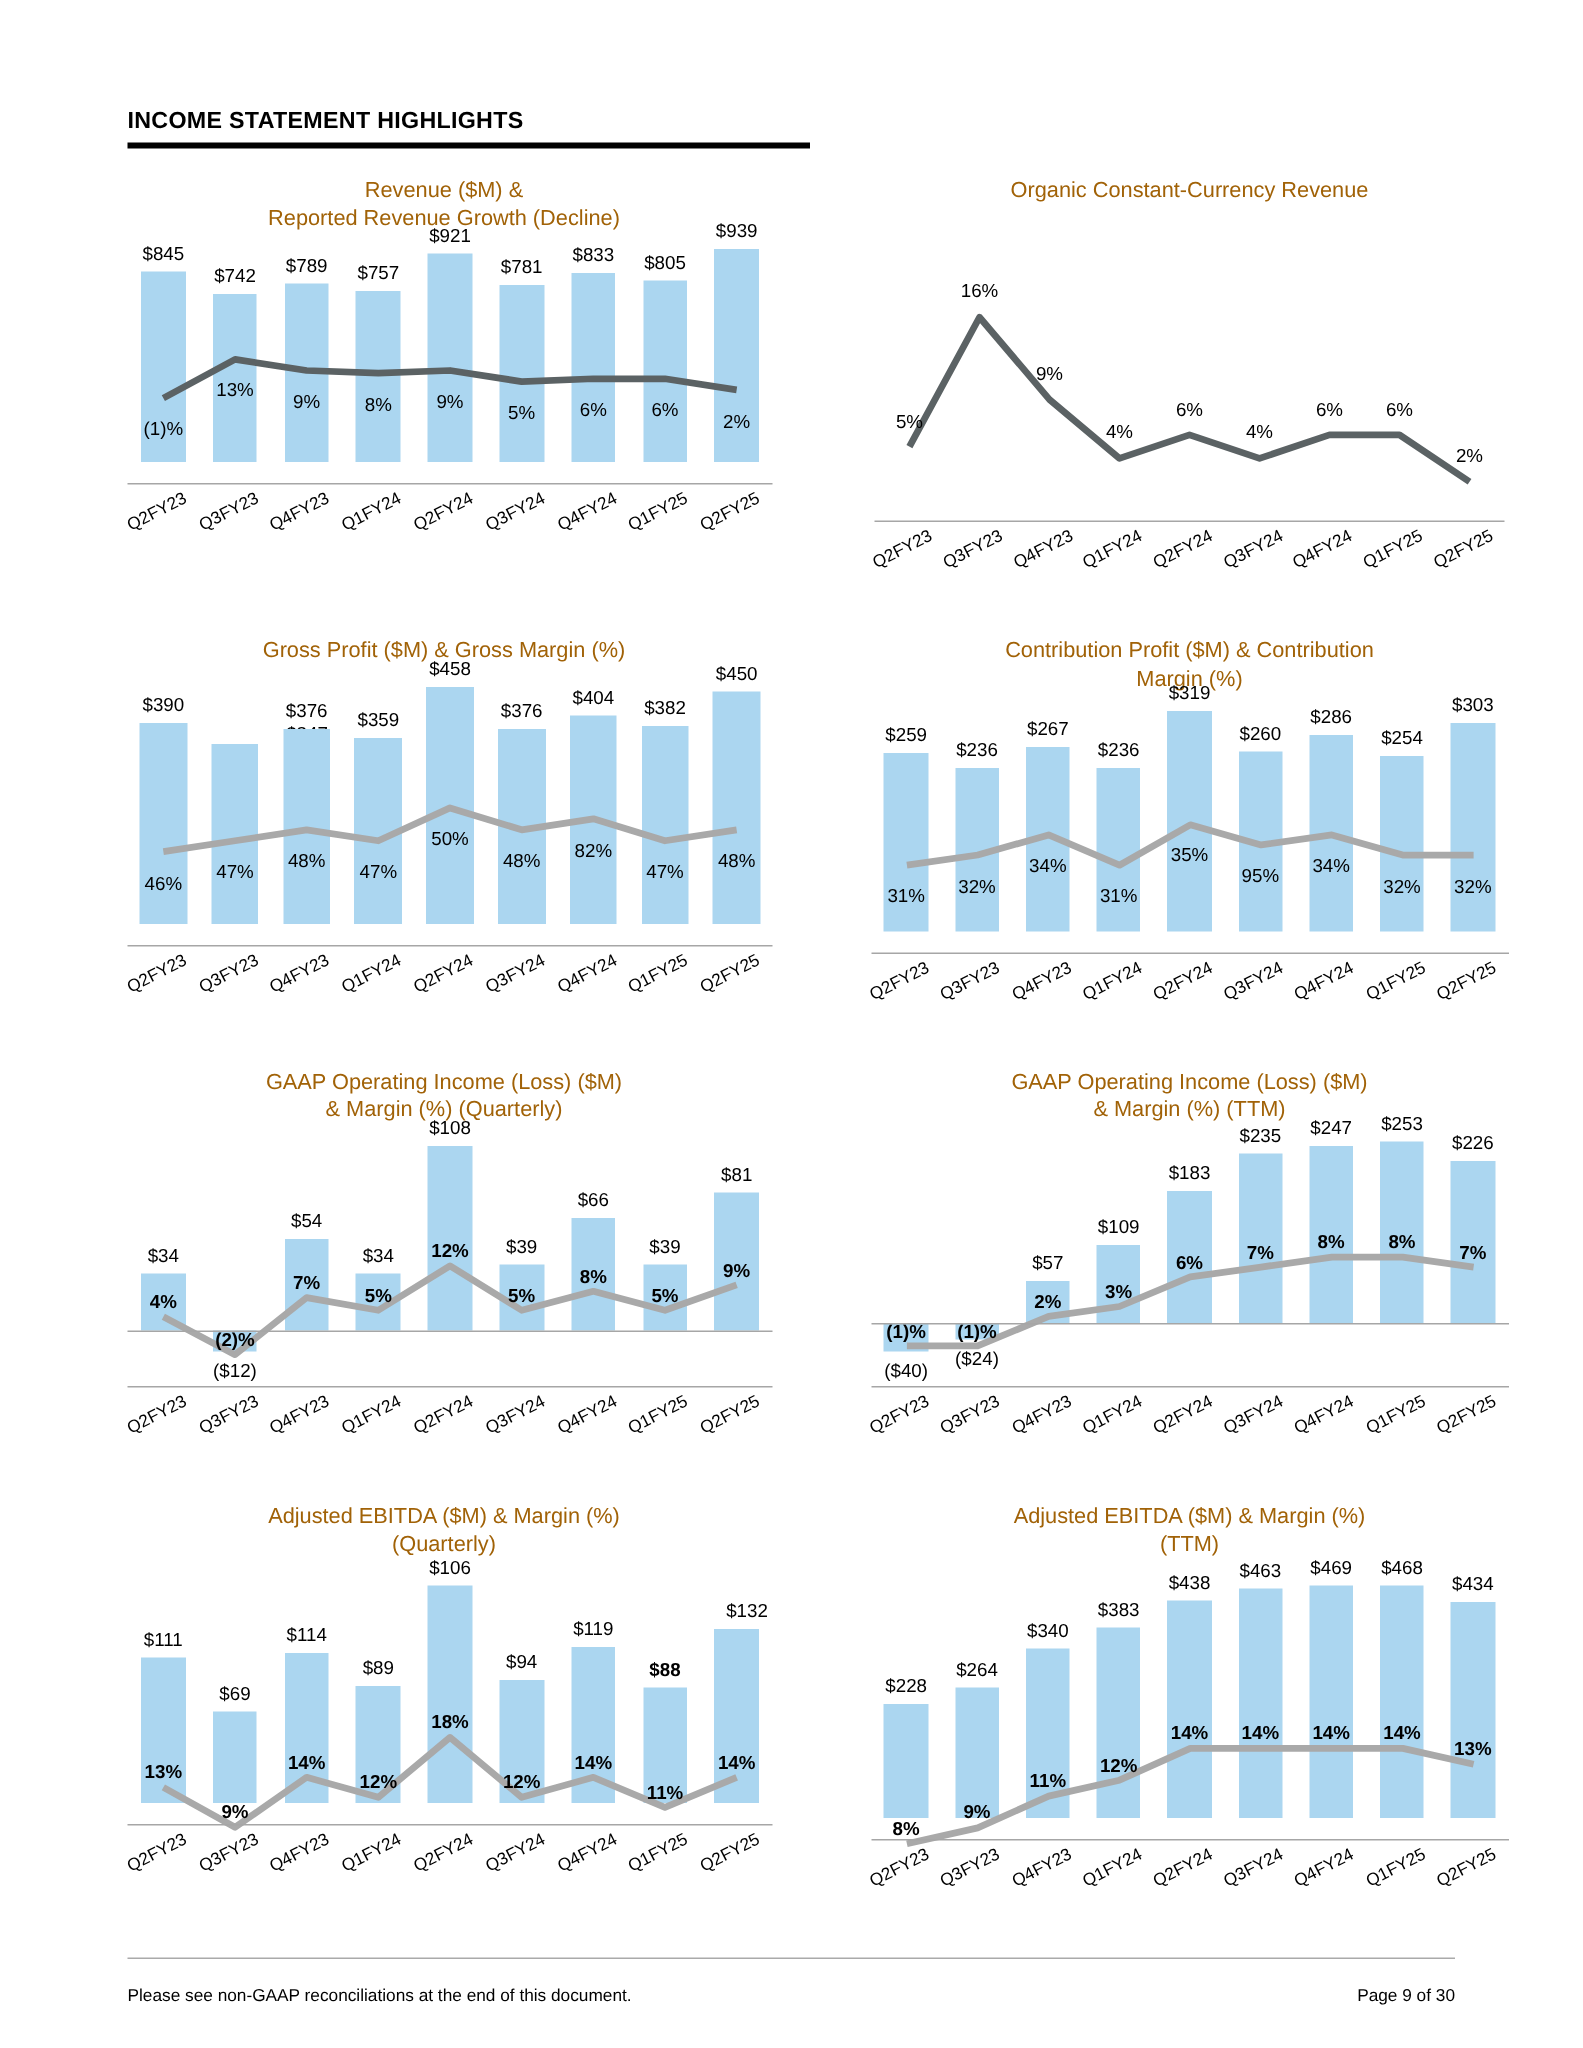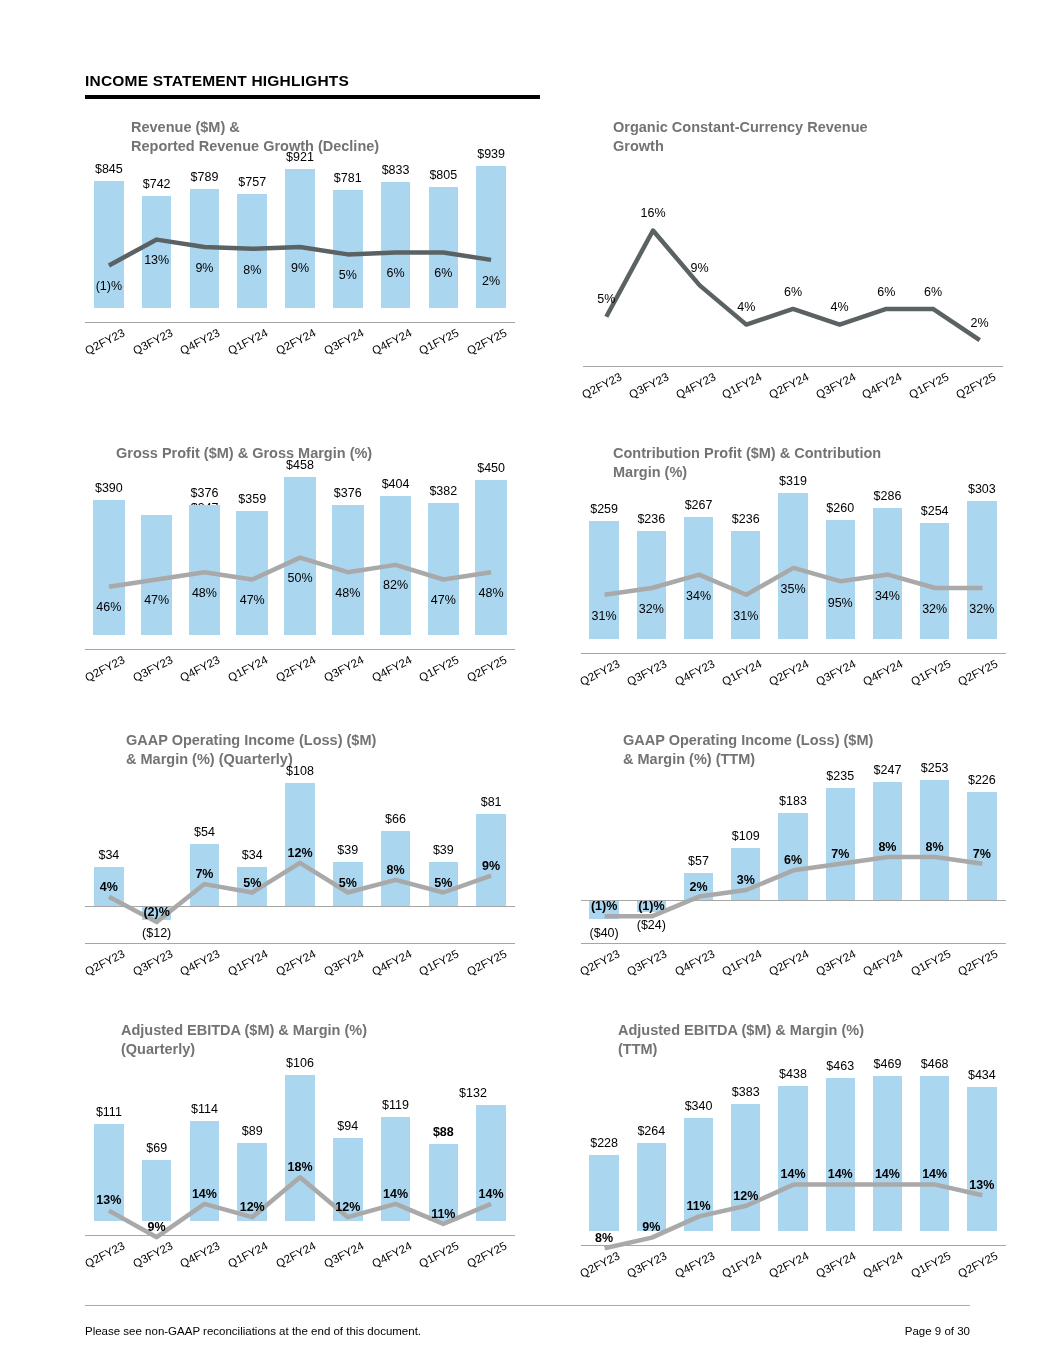--- a/index.html
+++ b/index.html
@@ -20,22 +20,22 @@
   .hdr-rule { margin-top:5px; height:4px; background:#000; width:455px; }
 
   
   .grid { position:absolute; left:0; top:110px; width:1055px; }
   .row { display:flex; width:1055px; }
   .cell { width:527px; position:relative; }
   .cell.left { padding-left:85px; padding-right:20px; }
   .cell.right { padding-left:35px; padding-right:30px; }
 
   .chart-title {
-    text-align:left; font-size:14.5px; font-weight:bold; line-height:1.3;
-    color:#737373; margin:0 auto; padding-top:8px;
+    text-align:center; font-size:14.5px; font-weight:normal; line-height:1.3;
+    color:#a16207; margin:0 auto; padding-top:8px;
   }
 
   
   .plot { position:relative; margin-top:6px; }
   .bar {
     position:absolute; background:#ABD6F0;
   }
   .vallabel {
     position:absolute; font-size:12.5px; color:#000; text-align:center;
     white-space:nowrap; transform:translateX(-50%);
@@ -122,21 +122,20 @@
             <div class="xtick" style="left: 189px; top: 12px;">Q2FY24</div>
             <div class="xtick" style="left: 236.778px; top: 12px;">Q3FY24</div>
             <div class="xtick" style="left: 284.556px; top: 12px;">Q4FY24</div>
             <div class="xtick" style="left: 332.333px; top: 12px;">Q1FY25</div>
             <div class="xtick" style="left: 380.111px; top: 12px;">Q2FY25</div>
           </div>
         </div>
         <div class="cell right">
           <div class="chart-title" style="max-width: 360px;">
             <div>Organic Constant-Currency Revenue</div>
-            <div>Growth</div>
           </div>
           <div class="plot" style="height: 222px; width: 420px; margin: 0px auto;">
             <svg class="lineSvg" width="420" height="222">
               <path d="M23.3 160.7 L70.0 74.5 L116.7 129.4 L163.3 168.6 L210.0 152.9 L256.7 168.6 L303.3 152.9 L350.0 152.9 L396.7 184.2" fill="none" stroke="#5B6264" stroke-width="4.5" stroke-linejoin="round" stroke-linecap="butt"></path>
             </svg>
             <div class="pctlabel" style="left: 23.3333px; top: 136.72px;">5%</div>
             <div class="pctlabel" style="left: 70px; top: 50.48px;">16%</div>
             <div class="pctlabel" style="left: 116.667px; top: 105.36px;">9%</div>
             <div class="pctlabel" style="left: 163.333px; top: 144.56px;">4%</div>
             <div class="pctlabel" style="left: 210px; top: 128.88px;">6%</div>
@@ -381,21 +380,21 @@
             <div class="vallabel" style="left: 167.222px; top: 65.0649px;">$89</div>
             <div class="bar" style="left: 200.189px; top: 16.6378px; width: 29.6222px; height: 145.362px; background: rgb(171, 214, 240);"></div>
             <div class="vallabel" style="left: 215px; top: -2.36216px;">$106</div>
             <div class="bar" style="left: 247.967px; top: 79.6865px; width: 29.6222px; height: 82.3135px; background: rgb(171, 214, 240);"></div>
             <div class="vallabel" style="left: 262.778px; top: 60.6865px;">$94</div>
             <div class="bar" style="left: 295.744px; top: 57.7946px; width: 29.6222px; height: 104.205px; background: rgb(171, 214, 240);"></div>
             <div class="vallabel" style="left: 310.556px; top: 38.7946px;">$119</div>
             <div class="bar" style="left: 343.522px; top: 84.9405px; width: 29.6222px; height: 77.0595px; background: rgb(171, 214, 240);"></div>
             <div class="vallabel" style="left: 358.333px; top: 65.9405px; font-weight: bold;">$88</div>
             <div class="bar" style="left: 391.3px; top: 46.4108px; width: 29.6222px; height: 115.589px; background: rgb(171, 214, 240);"></div>
-            <div class="vallabel" style="left: 388px; top: 27.4108px;">$132</div>
+            <div class="vallabel" style="left: 413px; top: 27.4108px;">$132</div>
             <svg class="lineSvg" width="430" height="188">
               <path d="M23.9 151.6 L71.7 178.2 L119.4 144.9 L167.2 158.2 L215.0 118.3 L262.8 158.2 L310.6 144.9 L358.3 164.9 L406.1 144.9" fill="none" stroke="#A9A9A9" stroke-width="4.5" stroke-linejoin="round" stroke-linecap="butt"></path>
             </svg>
             <div class="pctlabel bold" style="left: 23.8889px; top: 134.56px;">13%</div>
             <div class="pctlabel bold" style="left: 71.6667px; top: 161.2px;">9%</div>
             <div class="pctlabel bold" style="left: 119.444px; top: 127.9px;">14%</div>
             <div class="pctlabel bold" style="left: 167.222px; top: 141.22px;">12%</div>
             <div class="pctlabel bold" style="left: 215px; top: 101.26px;">18%</div>
             <div class="pctlabel bold" style="left: 262.778px; top: 141.22px;">12%</div>
             <div class="pctlabel bold" style="left: 310.556px; top: 127.9px;">14%</div>

